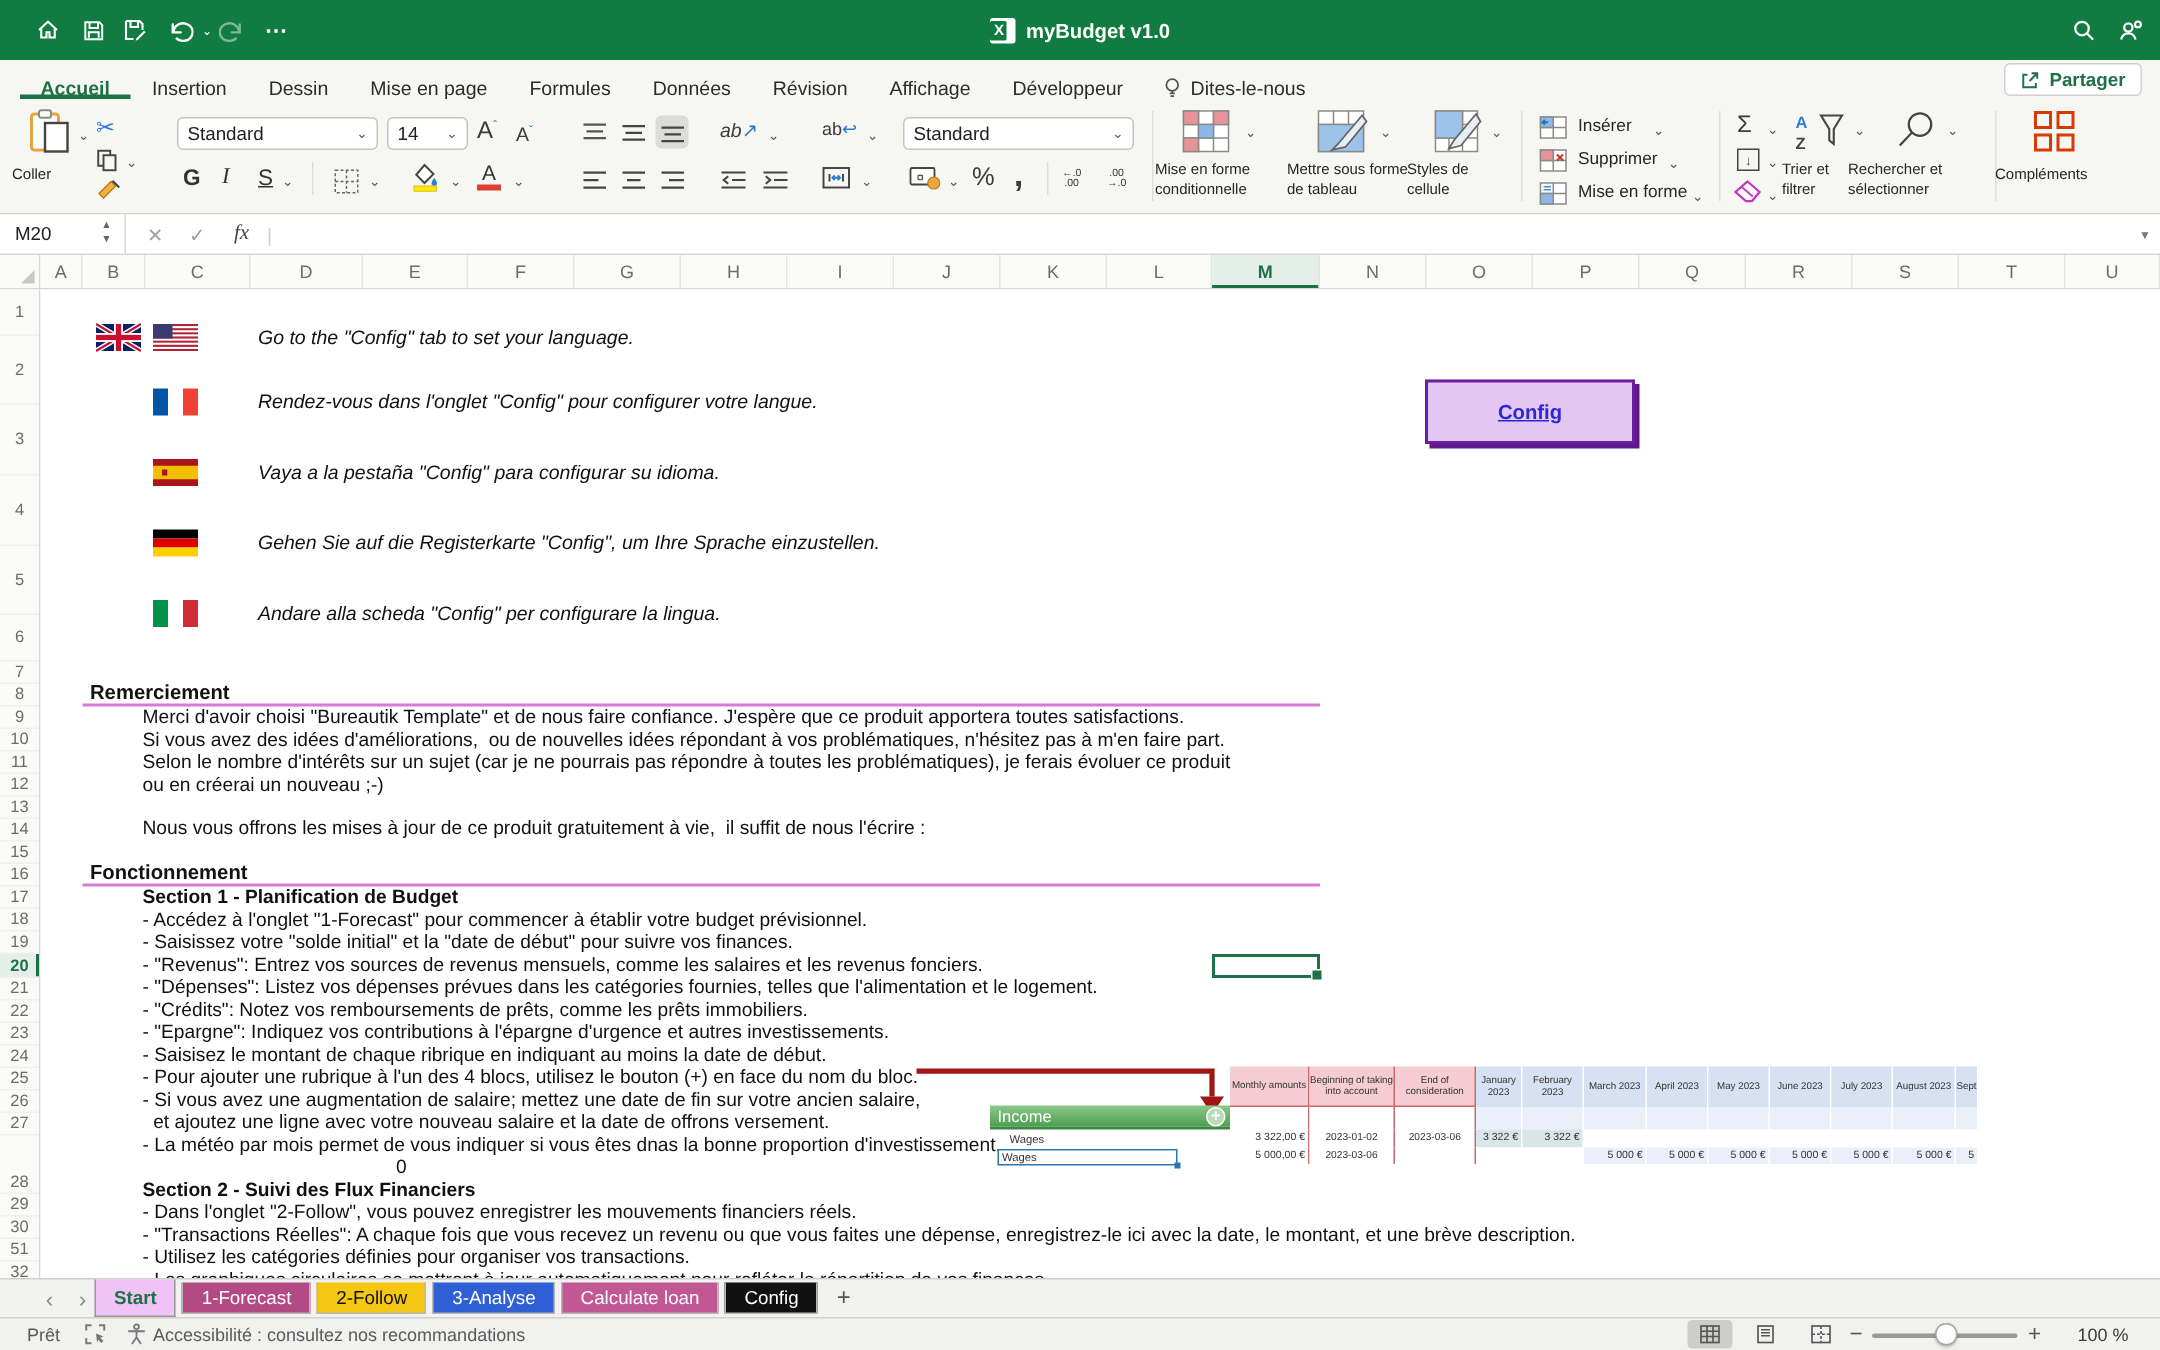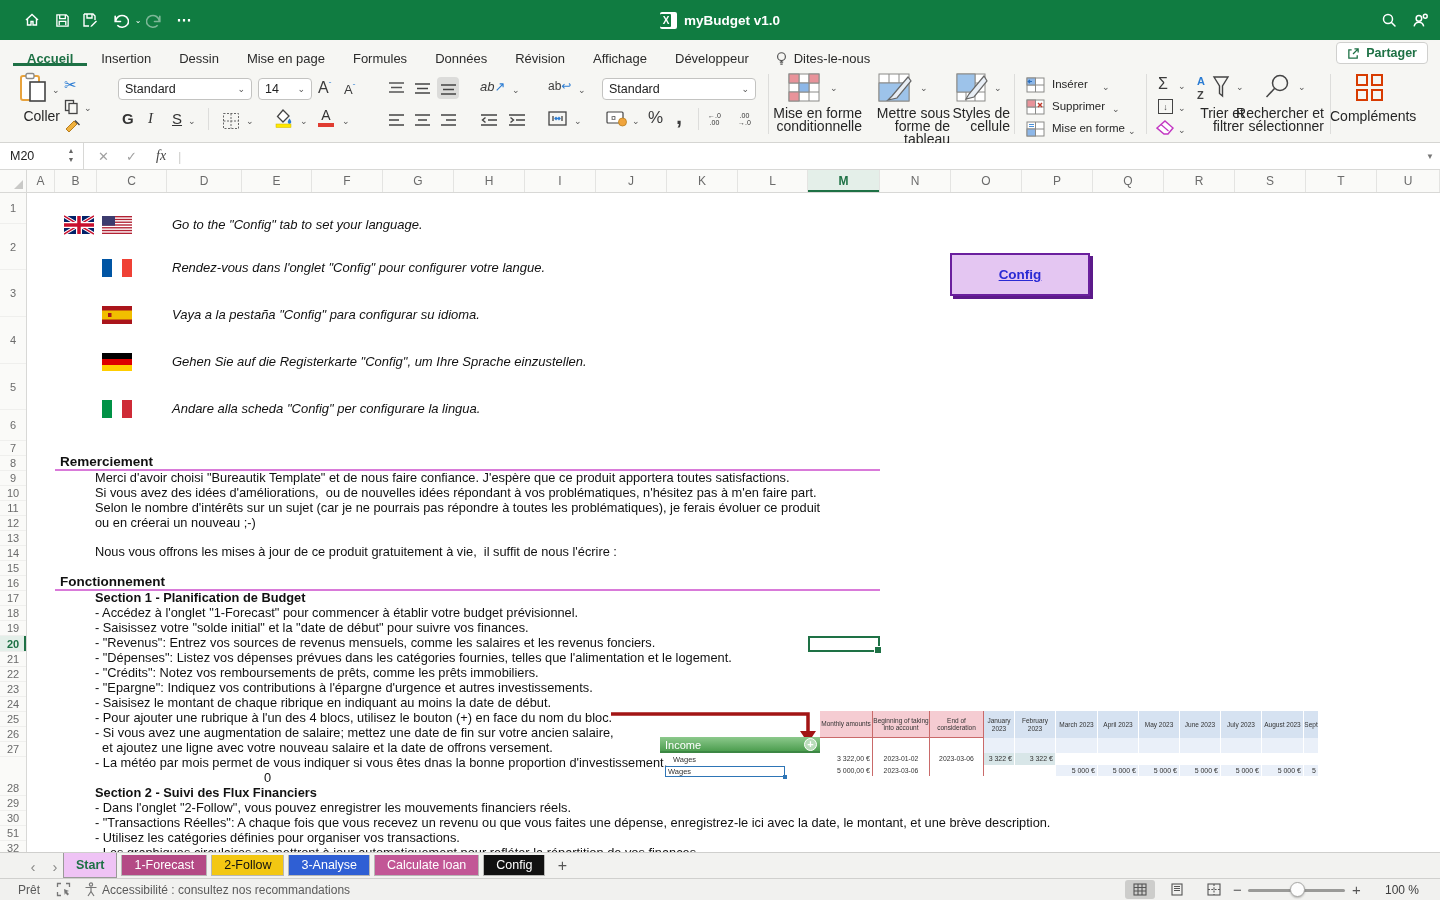--- a/index.html
+++ b/index.html
@@ -22,21 +22,21 @@
   .menu-tab.active { color:#1e7145; font-weight:700; box-shadow:inset 0 -3px 0 #1e7145; }
   .tellme { display:flex; align-items:center; gap:6px; padding:0 12px; color:#2b2b2b; }
   .partager { position:absolute; right:12px; top:2px; height:22px; display:flex; align-items:center; gap:6px; background:#fff; border:1px solid #d0d0ce; border-radius:4px; padding:0 10px; color:#1e7145; font-weight:700; font-size:12.5px; }
 
   
   .ribbon { position:absolute; top:66px; left:0; right:0; height:77px; background:#f6f6f3; border-bottom:1px solid #d5d5d2; font-size:11.5px; color:#262626; }
   .rb { position:absolute; }
   .combo { background:#fff; border:1px solid #c3c3c1; border-radius:4px; display:flex; align-items:center; padding:0 6px; height:22px; font-size:12.5px; justify-content:space-between; color:#222; }
   .chev { color:#555; font-size:9px; line-height:1; }
   .chev2 { position:absolute; color:#555; font-size:9px; line-height:1; }
-  .rlabel { text-align:right; line-height:13px; font-size:14px; color:#262626; }
+  .rlabel { text-align:left; line-height:13px; font-size:10px; color:#262626; }
   .glyph { color:#3b3b3b; }
   .vsep { position:absolute; top:8px; bottom:8px; width:1px; background:#dddddb; }
   .alignbtn { width:22px; height:22px; display:flex; align-items:center; justify-content:center; border-radius:4px; }
   .alignbtn.on { background:#dcdcda; }
   .tinybox { border:1.4px solid #444; width:15px; height:15px; display:flex; align-items:center; justify-content:center; font-size:9px; color:#444; }
   .decico { font-size:7px; line-height:7px; color:#333; text-align:center; }
   .redgrid { display:grid; grid-template-columns:12px 12px; grid-template-rows:12px 12px; gap:3px; }
   .redgrid div { border:2.5px solid #d83b01; }
 
   

